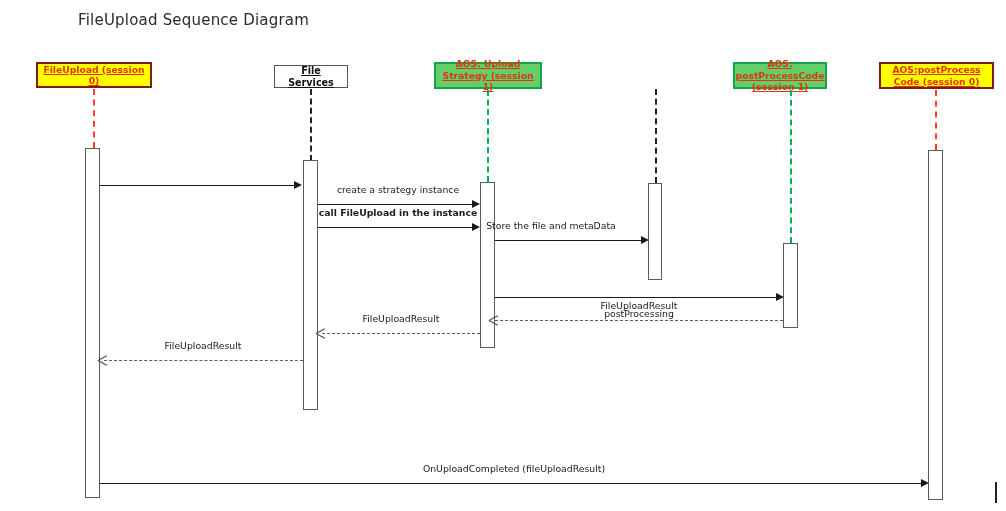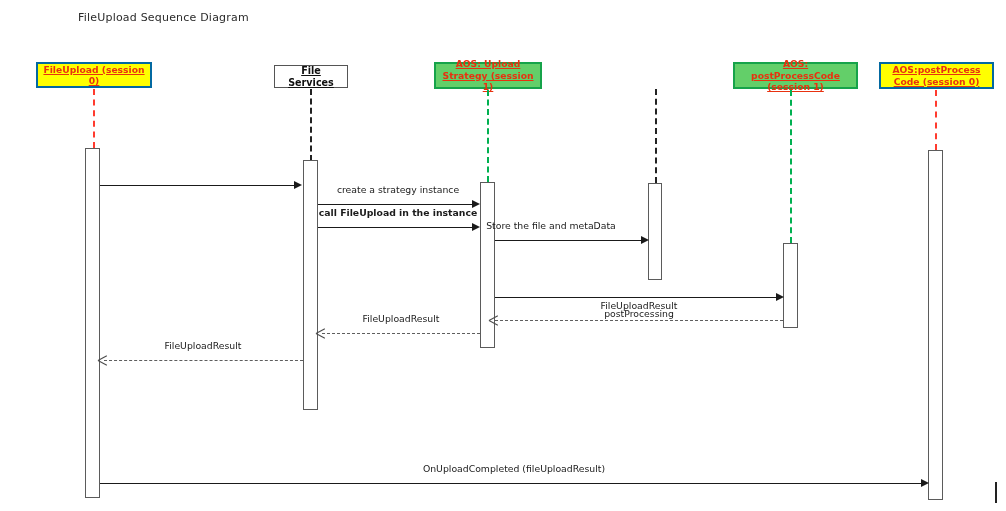--- a/index.html
+++ b/index.html
@@ -1,27 +1,27 @@
 <!DOCTYPE html>
 <html><head>
 <meta charset="utf-8">
 <style>
   html,body{margin:0;padding:0;background:#ffffff;}
   body{width:1006px;height:511px;overflow:hidden;
        font-family:"DejaVu Sans","Liberation Sans",sans-serif;}
   #canvas{position:relative;width:1006px;height:511px;}
 
-  #title{position:absolute;left:78px;top:11px;font-size:11px;color:#2b2b2b;
+  #title{position:absolute;left:78px;top:11px;font-size:15px;color:#2b2b2b;
          letter-spacing:.2px;white-space:nowrap;}
 
   .lifeline-head{position:absolute;box-sizing:border-box;display:flex;
                  align-items:center;justify-content:center;text-align:center;
                  font-size:9.2px;line-height:11.5px;font-weight:600;
                  text-decoration:underline;padding:2px 3px;}
-  .head-yellow{background:#ffff00;border:2px solid #0369a1;color:#e8310f;}
+  .head-yellow{background:#ffff00;border:2px solid #7f1d1d;color:#e8310f;}
   .head-green{background:#63cf69;border:2px solid #16a34a;color:#e8310f;}
   .head-white{background:#ffffff;border:1.6px solid #555555;color:#111111;
               font-weight:600;font-size:9.6px;}
 
   .lifeline{position:absolute;width:0;border-left-width:2px;
             border-left-style:dashed;}
   .ll-red{border-left-color:#ff3b2e;}
   .ll-green{border-left-color:#00b050;}
   .ll-black{border-left-color:#222222;}
 
@@ -65,21 +65,21 @@
 
   <div class="lifeline-head head-white" style="left:274px;top:65px;width:74px;height:23px;">
     <span>File Services</span>
   </div>
 
   <div class="lifeline-head head-green" style="left:434px;top:62px;width:108px;height:27px;">
     <span>AOS: Upload Strategy (session 1)</span>
   </div>
 
 
-  <div class="lifeline-head head-green" style="left:733px;top:62px;width:125px;height:27px;">
+  <div class="lifeline-head head-green" style="left:733px;top:62px;width:94px;height:27px;">
     <span>AOS: postProcessCode (session 1)</span>
   </div>
 
   <div class="lifeline-head head-yellow" style="left:879px;top:62px;width:115px;height:27px;">
     <span>AOS:postProcess Code (session 0)</span>
   </div>
 
   <div class="lifeline ll-red" style="left:93px;top:89px;height:59px;"></div>
   <div class="lifeline ll-black" style="left:310px;top:89px;height:72px;"></div>
   <div class="lifeline ll-green" style="left:487px;top:90px;height:92px;"></div>

